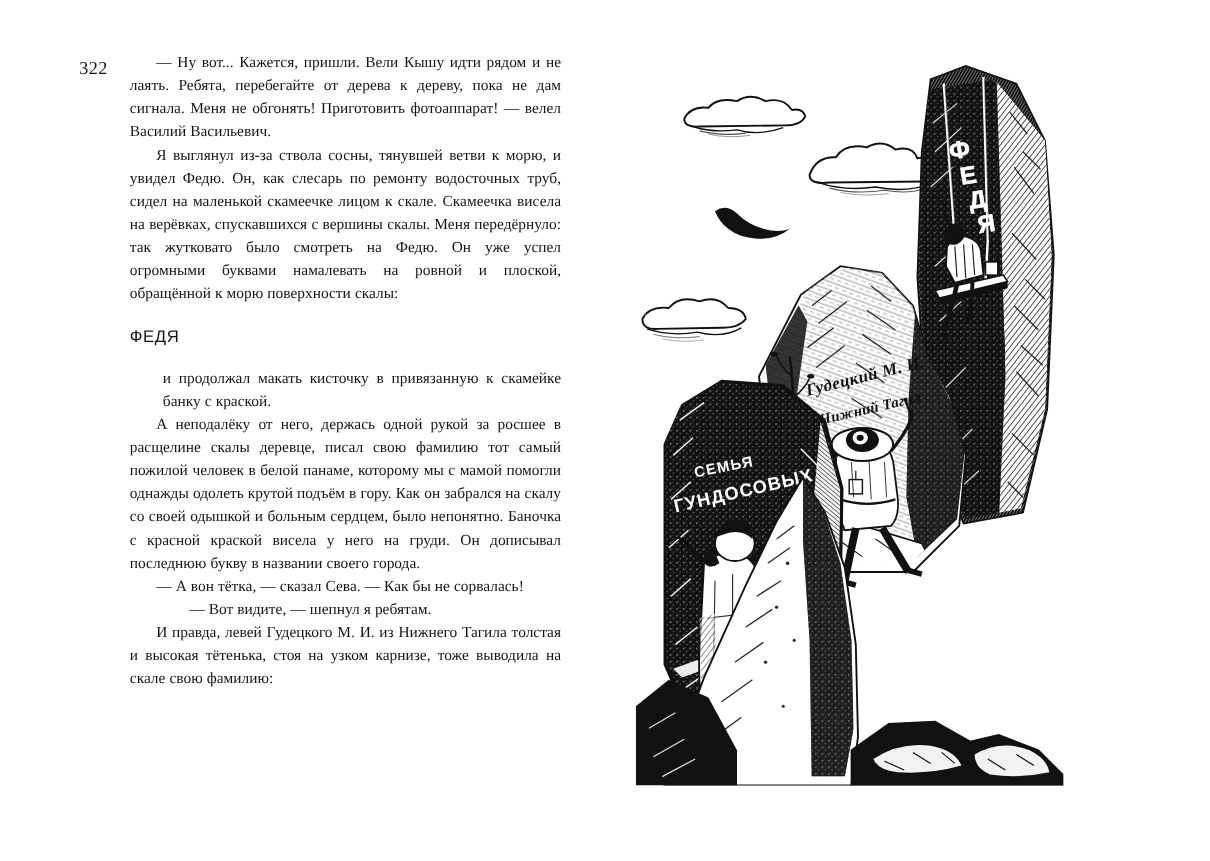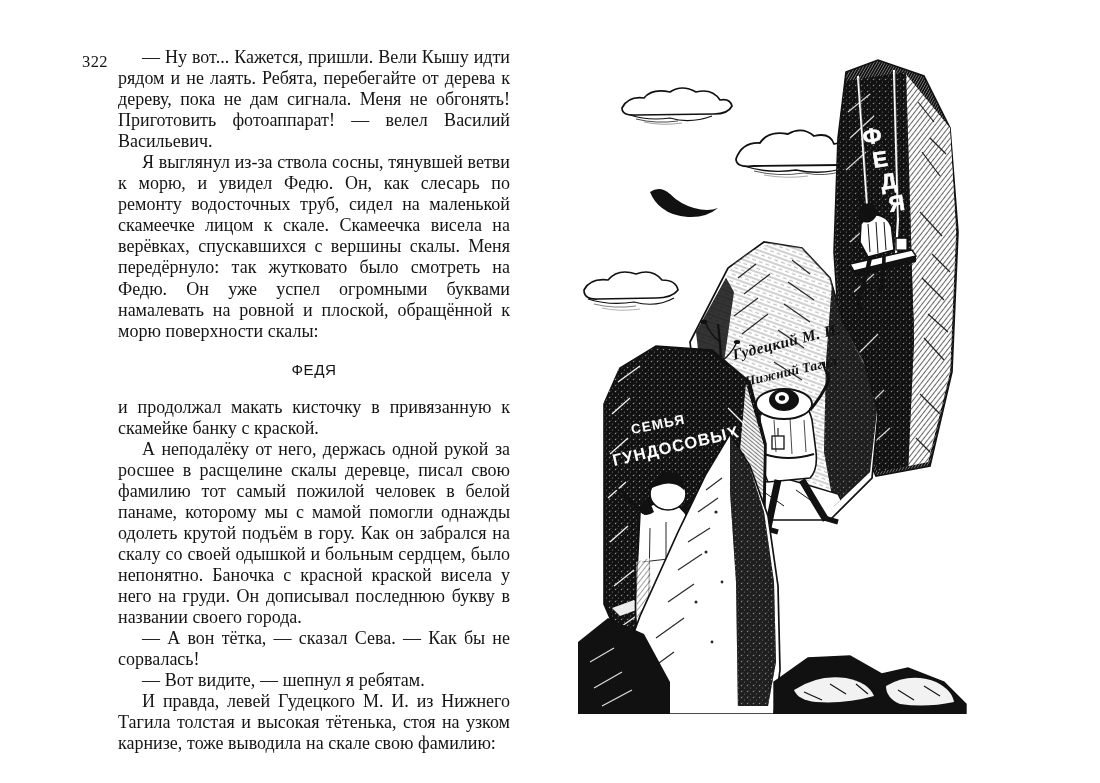--- a/index.html
+++ b/index.html
@@ -24,58 +24,58 @@
   
   .folio {
     position: absolute;
     left: 62px;
     top: 52px;
     width: 46px;
     font-family: "Liberation Serif", serif;
     font-size: 16.5px;
     letter-spacing: 0.4px;
     color: #151515;
-    text-align: right;
+    text-align: center;
   }
   .textcol {
     position: absolute;
     left: 118px;
     top: 47px;
     width: 392px;
   }
   .para {
     margin: 0;
     font-family: "Liberation Serif", serif;
-    font-size: 18px;
+    font-size: 14px;
     line-height: 21.05px;
     text-align: justify;
     text-align-last: left;
     color: #141414;
     hyphens: manual;
     word-spacing: 0.2px;
   }
   .para.indent {
     text-indent: 24px;
   }
   .para + .para {
     margin-top: 0;
   }
   .subhead {
     margin: 0;
     font-family: "Liberation Sans", sans-serif;
     font-size: 15.2px;
     line-height: 21.05px;
     letter-spacing: 0.55px;
-    text-align: center;
+    text-align: left;
     color: #151515;
     font-weight: 400;
   }
   .gap-before { margin-top: 17px; }
   .gap-after  { margin-bottom: 17px; }
-  .gap-before-sm { margin-top: 16px; }
+  .gap-before-sm { margin-top: 16px; margin-left: 30px; }
 
   
   .illus {
     position: absolute;
     left: 578px;
     top: 42px;
     width: 392px;
     height: 672px;
   }
   .illus svg { display: block; }

